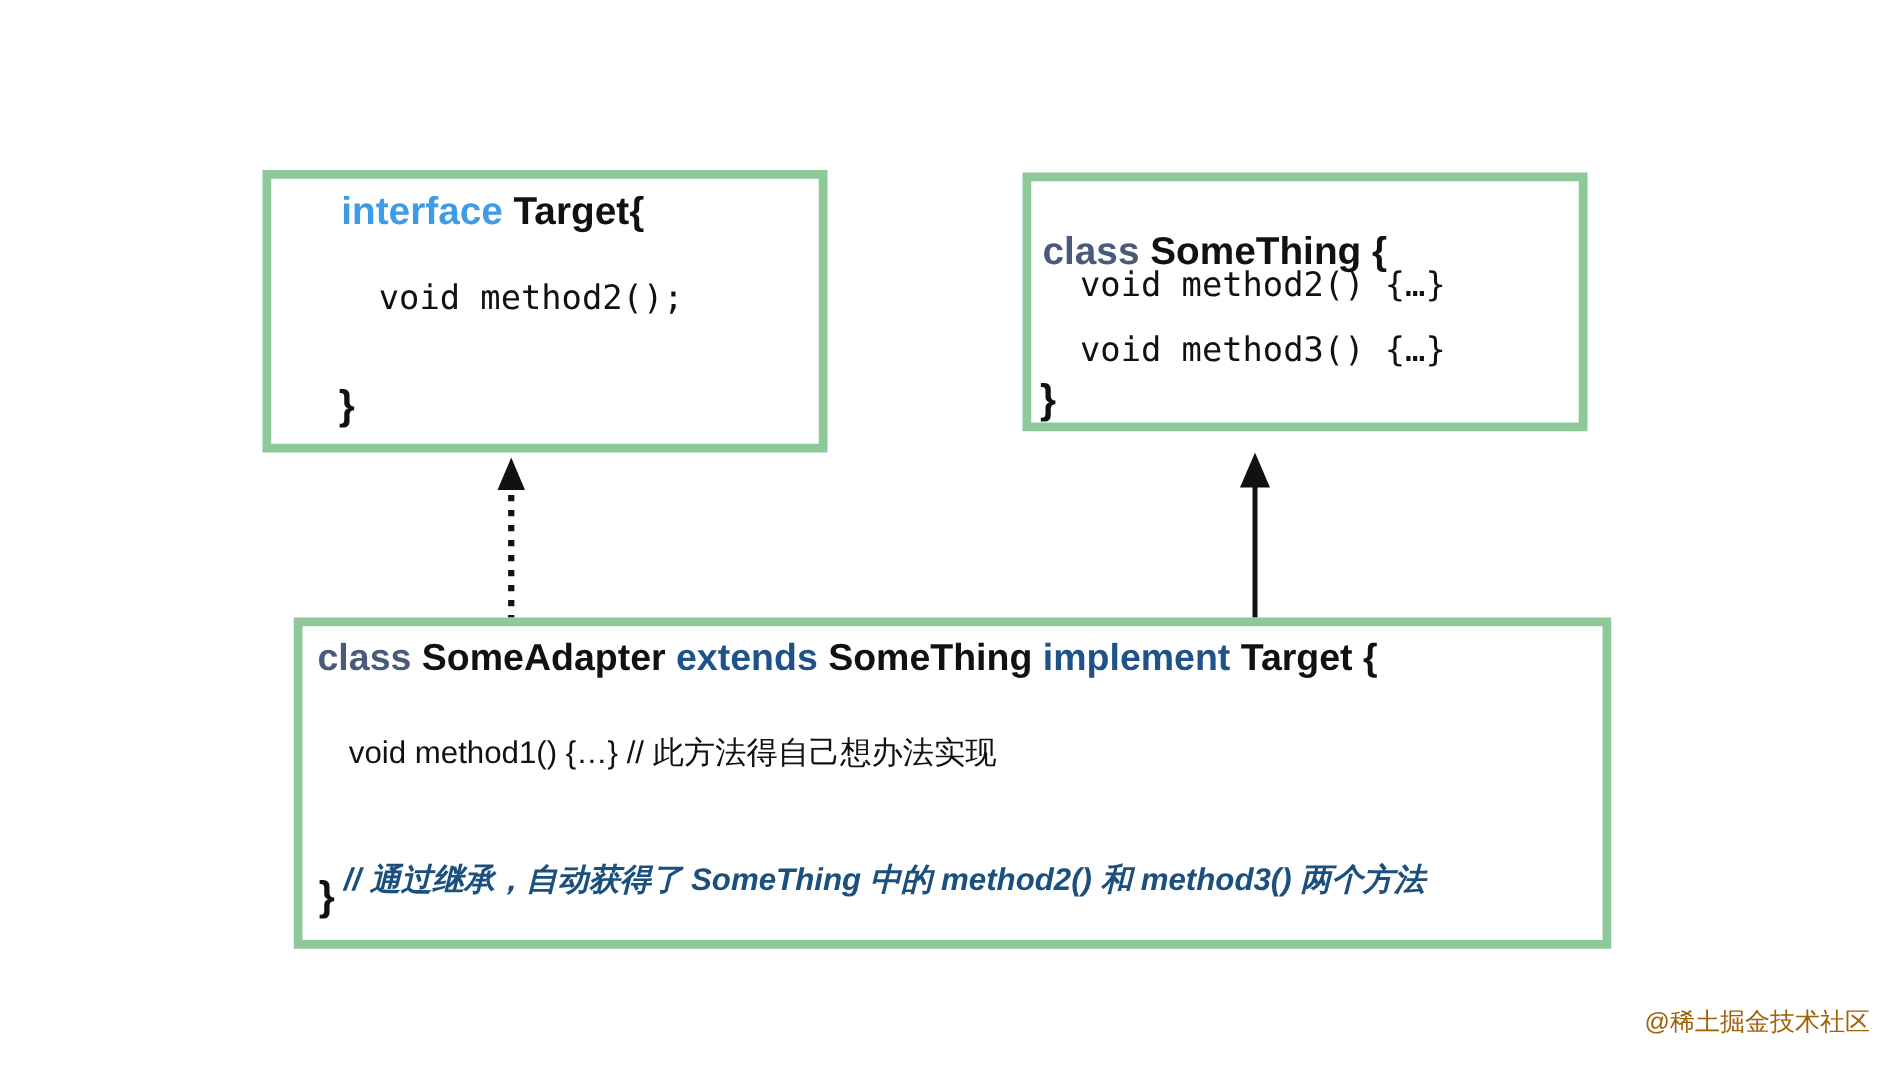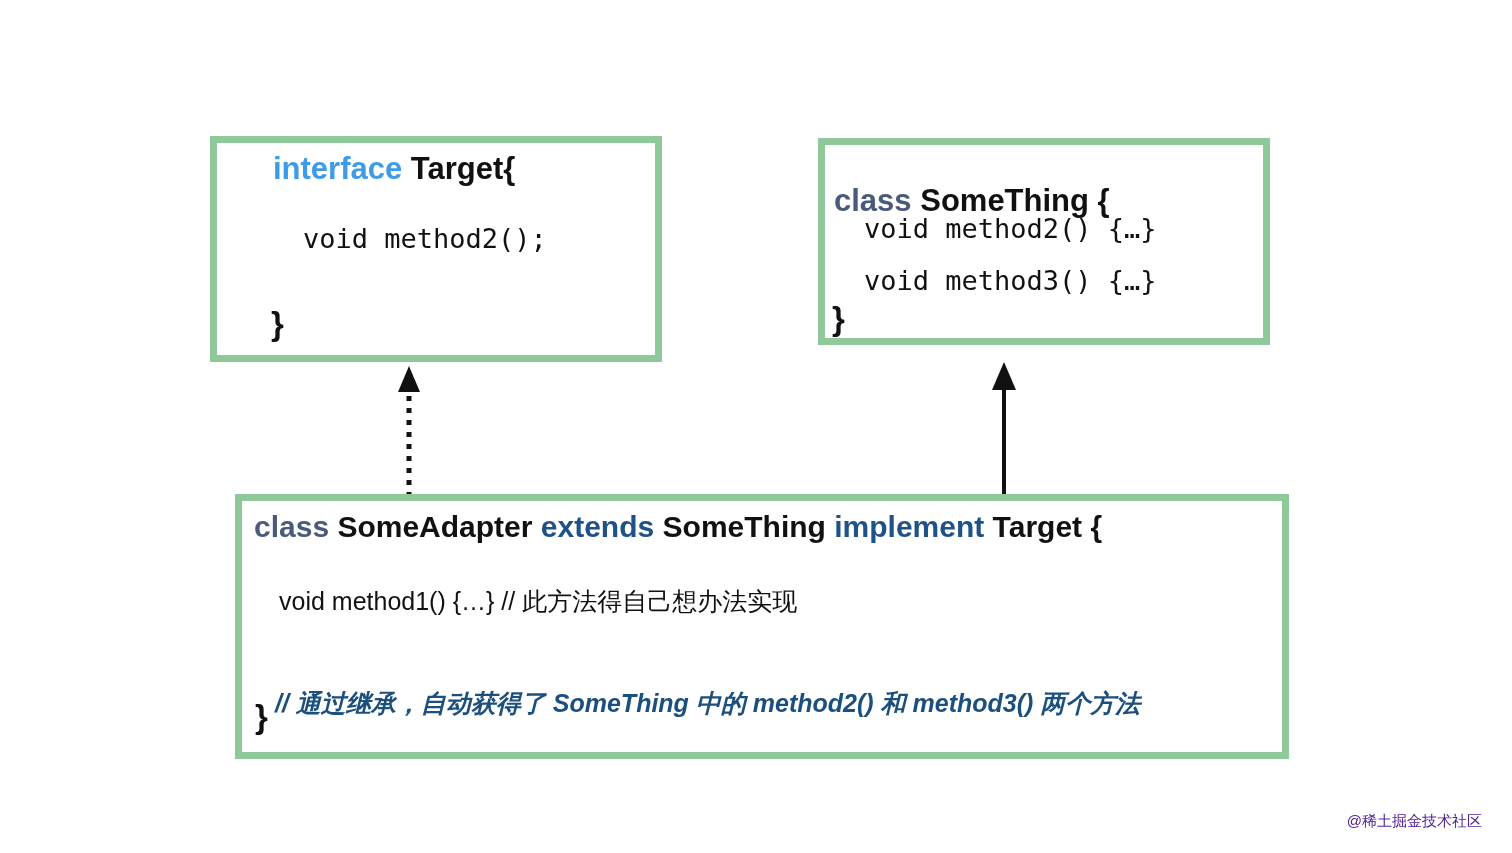--- a/index.html
+++ b/index.html
@@ -127,24 +127,24 @@
   .arrow-svg {
     position: absolute;
     overflow: visible;
   }
   #arrow-implements { left: 389px; top: 362px; }
   #arrow-extends    { left: 984px; top: 360px; }
 
   
   .watermark {
     position: absolute;
-    right: 30px;
+    right: 16px;
     bottom: 22px;
-    font-size: 15px;
-    color: #4c1d95;
+    font-size: 20px;
+    color: #a16207;
     white-space: nowrap;
   }
 </style>
 </head>
 <body>
 
 <div id="slide">
 
 
   <div class="code-box" id="box-target">

